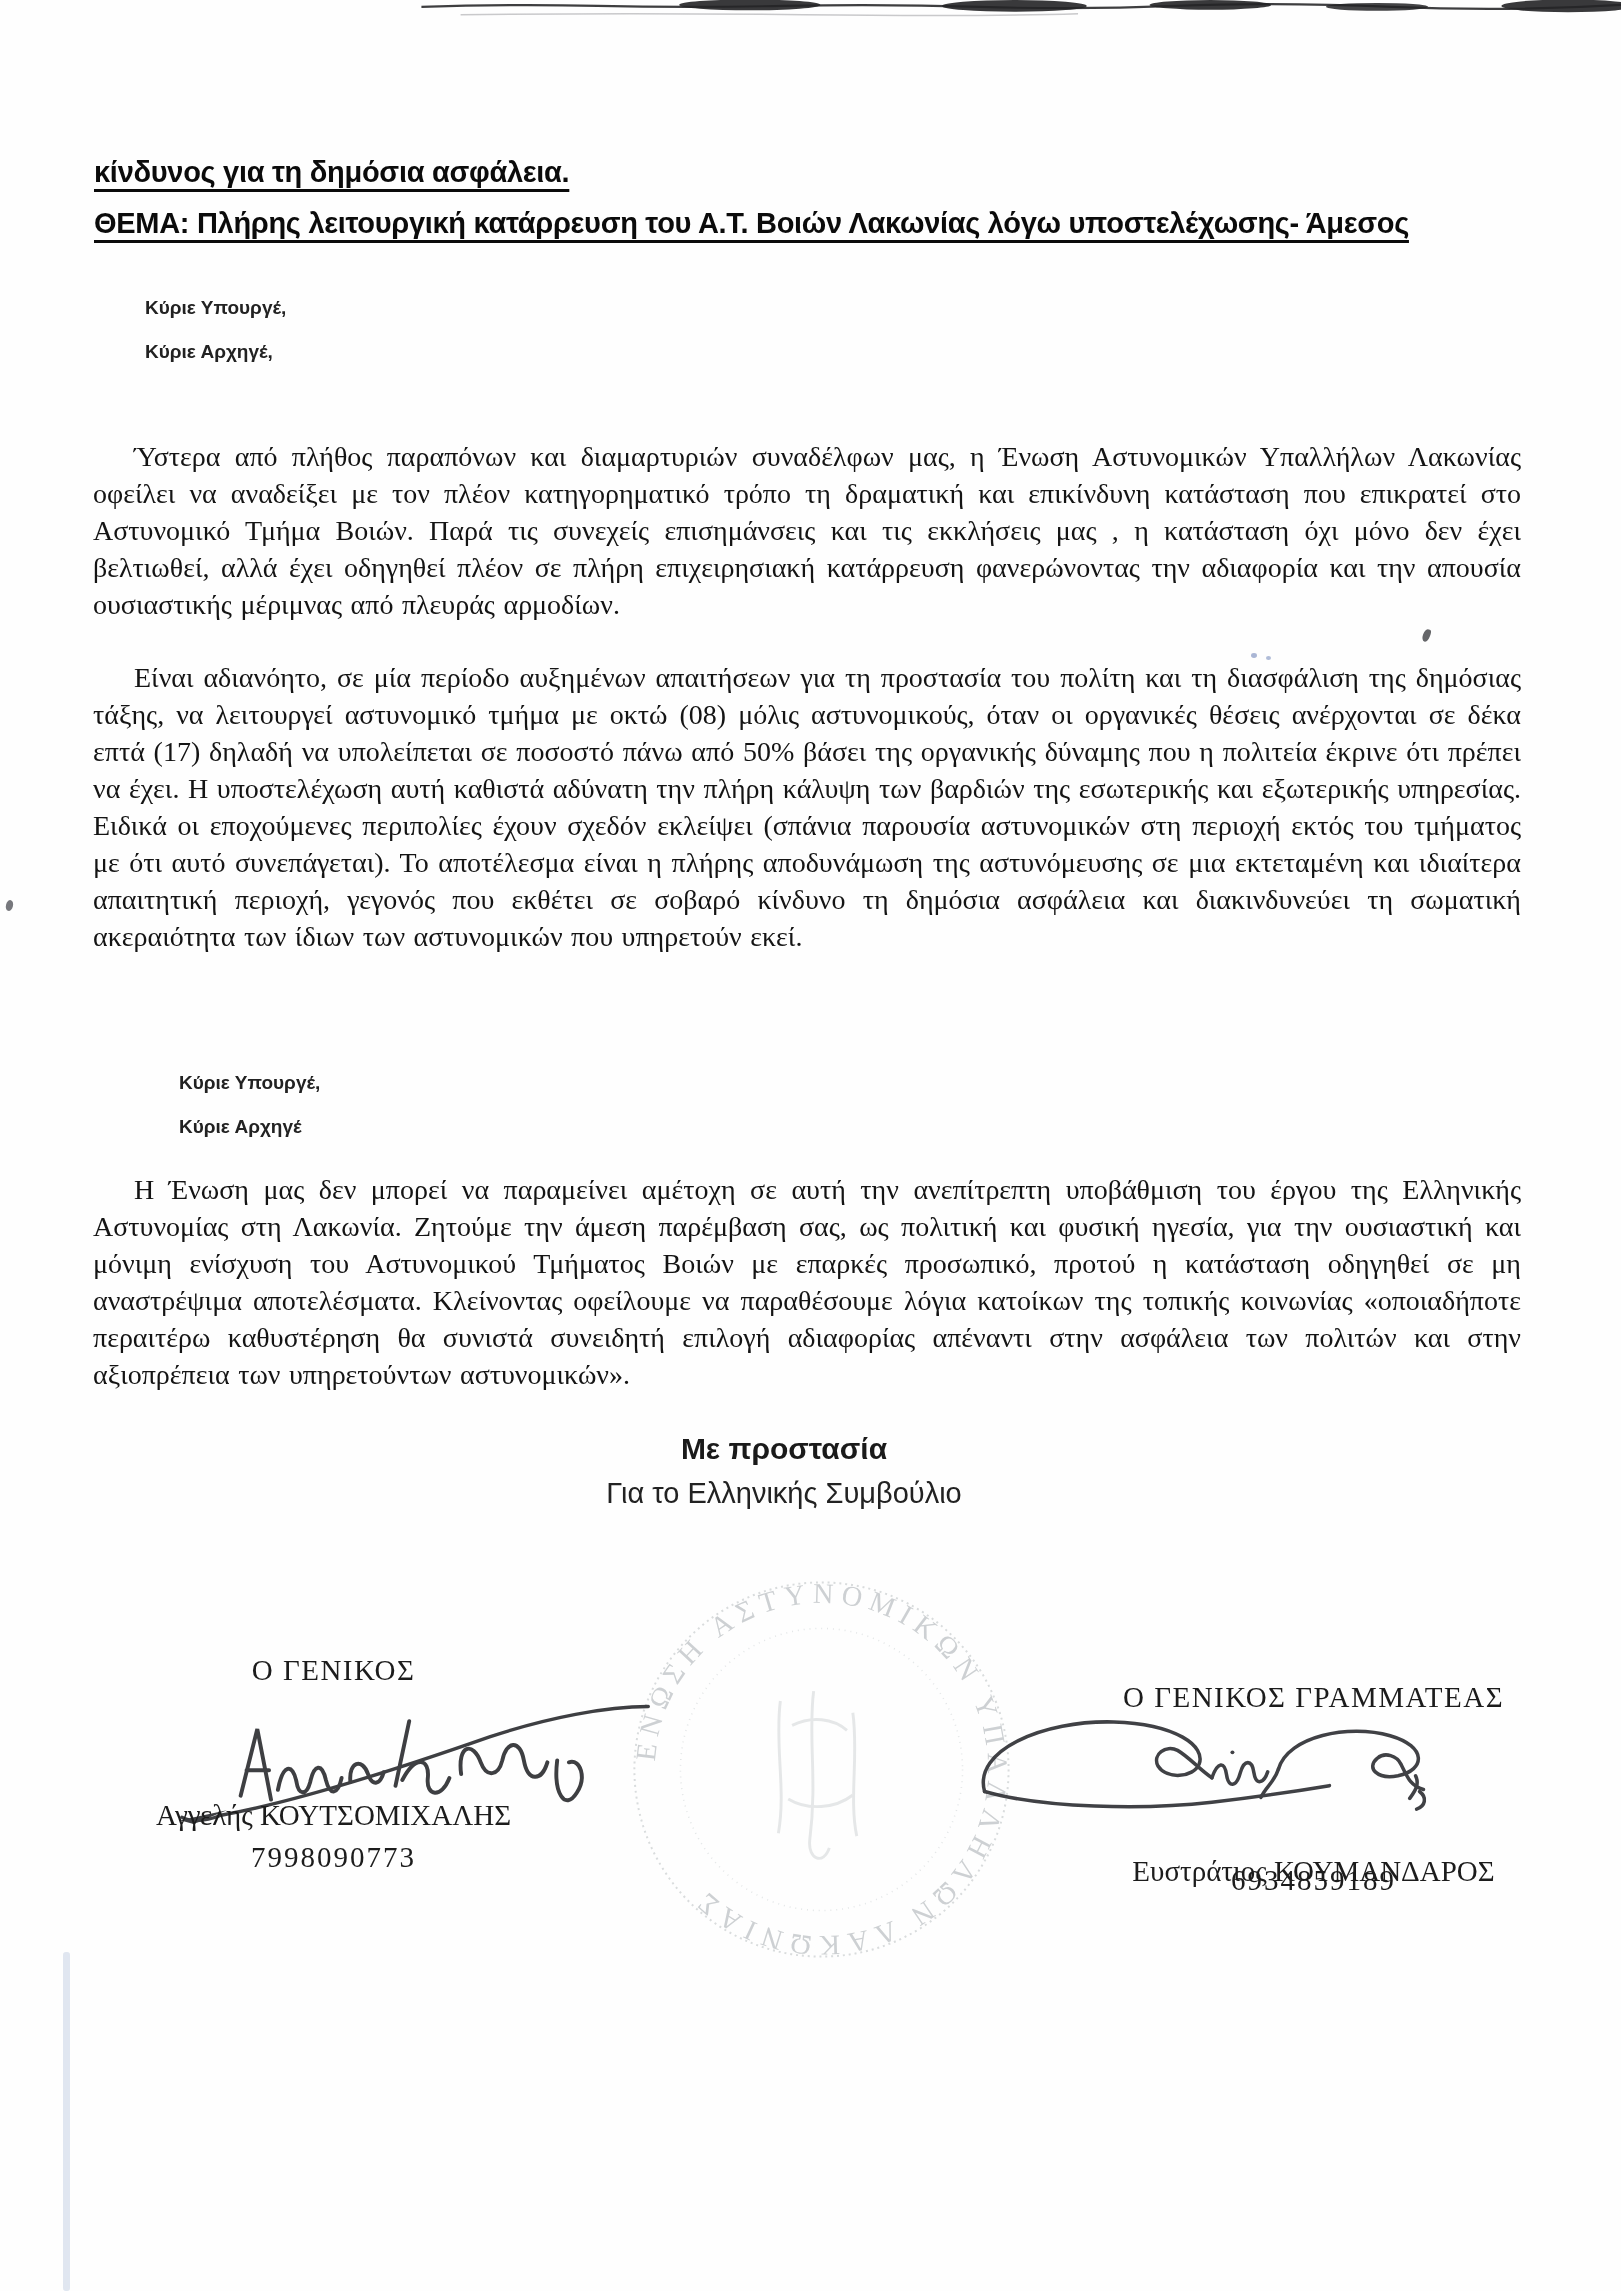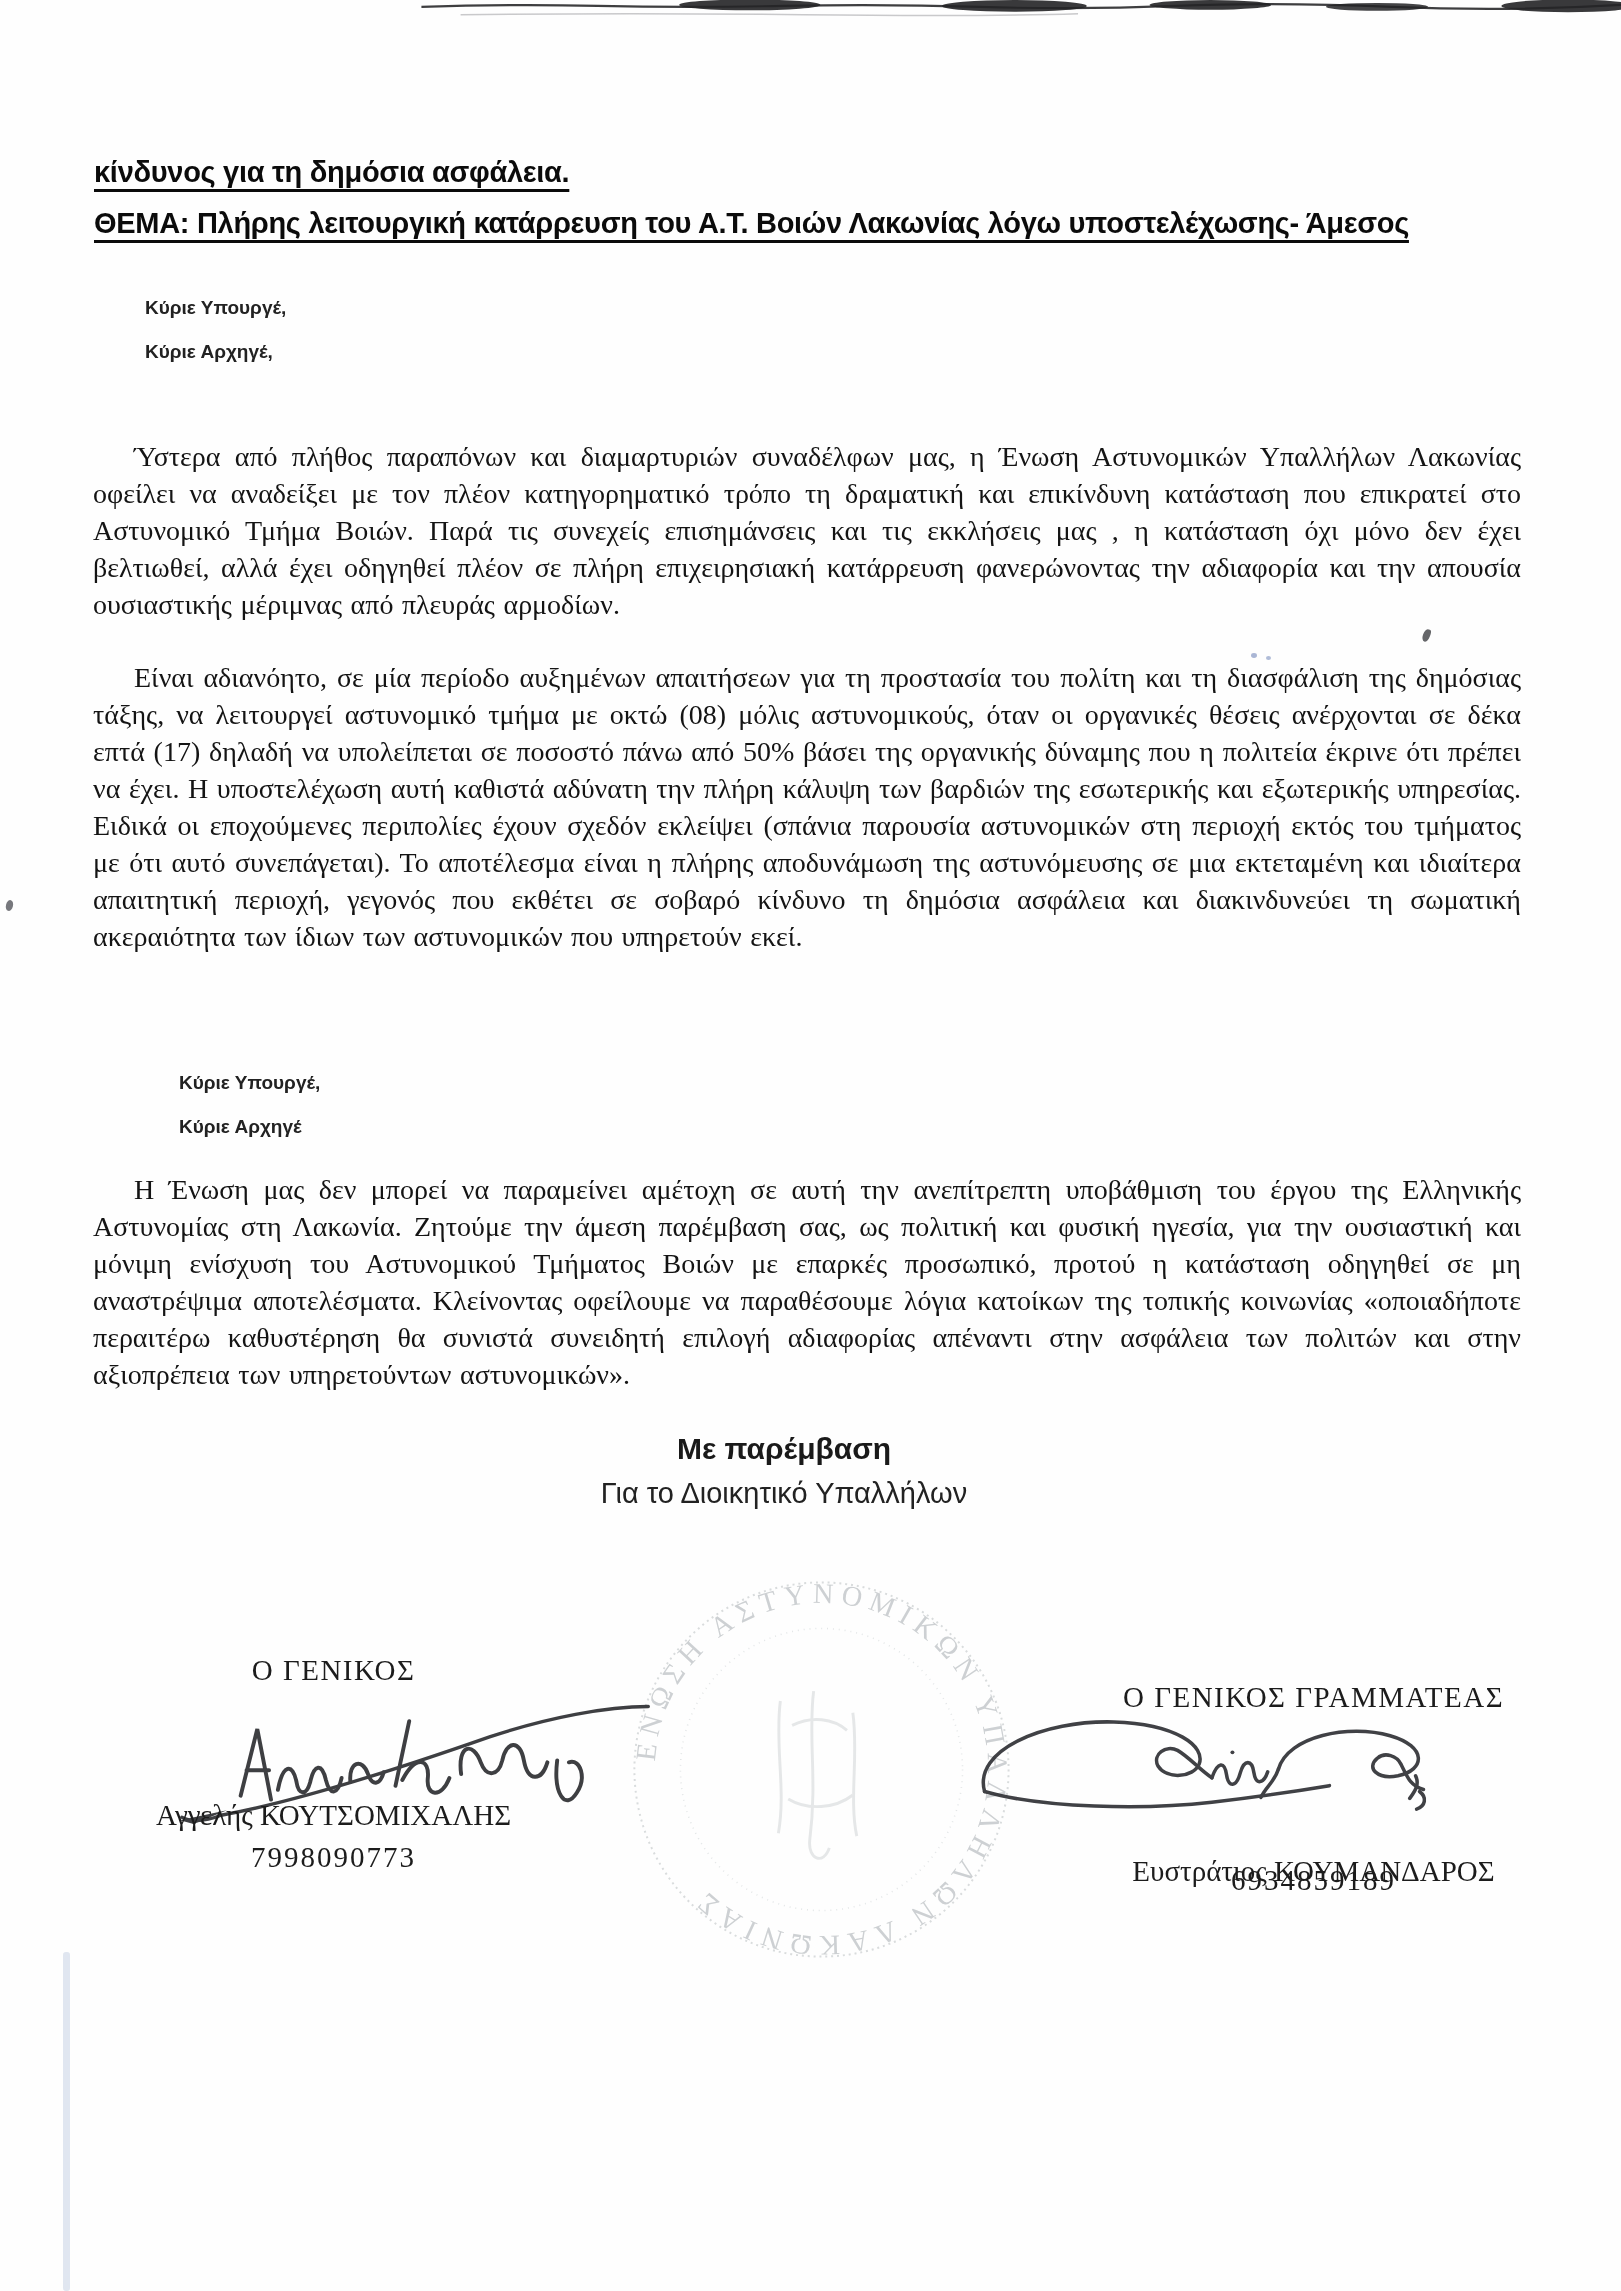--- a/index.html
+++ b/index.html
@@ -108,22 +108,22 @@
   <div class="para p2">Είναι αδιανόητο, σε μία περίοδο αυξημένων απαιτήσεων για τη προστασία του πολίτη και τη διασφάλιση της δημόσιας τάξης, να λειτουργεί αστυνομικό τμήμα με οκτώ (08) μόλις αστυνομικούς, όταν οι οργανικές θέσεις ανέρχονται σε δέκα επτά (17)  δηλαδή να υπολείπεται σε ποσοστό  πάνω από 50%  βάσει της οργανικής δύναμης που η πολιτεία έκρινε ότι πρέπει να έχει.  Η  υποστελέχωση αυτή καθιστά αδύνατη την πλήρη κάλυψη των βαρδιών της εσωτερικής  και εξωτερικής  υπηρεσίας. Ειδικά οι εποχούμενες περιπολίες έχουν σχεδόν εκλείψει (σπάνια παρουσία  αστυνομικών στη περιοχή εκτός του τμήματος με ότι αυτό συνεπάγεται). Το αποτέλεσμα είναι η πλήρης αποδυνάμωση της αστυνόμευσης σε μια εκτεταμένη και ιδιαίτερα απαιτητική περιοχή, γεγονός που εκθέτει σε σοβαρό κίνδυνο τη δημόσια ασφάλεια και διακινδυνεύει τη σωματική ακεραιότητα των ίδιων των αστυνομικών που υπηρετούν εκεί.</div>
 
   <div class="salutation sans sal-2">
     <div>Κύριε Υπουργέ,</div>
     <div>Κύριε Αρχηγέ</div>
   </div>
 
   <div class="para p3">Η Ένωση μας δεν μπορεί να παραμείνει αμέτοχη σε αυτή την  ανεπίτρεπτη υποβάθμιση του έργου της Ελληνικής Αστυνομίας στη Λακωνία. Ζητούμε την άμεση παρέμβαση σας, ως πολιτική και φυσική ηγεσία,  για την ουσιαστική και μόνιμη ενίσχυση του Αστυνομικού Τμήματος Βοιών με επαρκές προσωπικό, προτού η κατάσταση οδηγηθεί  σε μη αναστρέψιμα αποτελέσματα. Κλείνοντας οφείλουμε να παραθέσουμε λόγια κατοίκων της τοπικής κοινωνίας «οποιαδήποτε περαιτέρω καθυστέρηση θα συνιστά συνειδητή επιλογή αδιαφορίας απέναντι στην ασφάλεια των πολιτών και στην αξιοπρέπεια των υπηρετούντων αστυνομικών».</div>
 
   <div class="closing">
-    <div class="regards sans">Με παρέμβαση</div>
-    <div class="for-board sans">Για το Διοικητικό Υπαλλήλων</div>
+    <div class="regards sans">Με προστασία</div>
+    <div class="for-board sans">Για το Ελληνικής Συμβούλιο</div>
   </div>
 
   <svg class="stamp-svg" width="431" height="431" viewBox="0 0 440 440">
     <defs>
       <path id="ringPath" d="M 220,220 m -170,0 a 170,170 0 1,1 340,0 a 170,170 0 1,1 -340,0"></path>
     </defs>
     <circle cx="220" cy="220" r="191" fill="none" stroke="#b3b9bc" stroke-width="2" stroke-dasharray="2 4" opacity="0.5"></circle>
     <circle cx="220" cy="220" r="144" fill="none" stroke="#b9bfc2" stroke-width="1.6" stroke-dasharray="1 5" opacity="0.38"></circle>
     <text font-family="Liberation Serif, DejaVu Serif, serif" font-size="29" letter-spacing="7" fill="#a6acb0" opacity="0.55">
       <textPath href="#ringPath" startOffset="8">ΕΝΩΣΗ ΑΣΤΥΝΟΜΙΚΩΝ ΥΠΑΛΛΗΛΩΝ ΛΑΚΩΝΙΑΣ</textPath>

